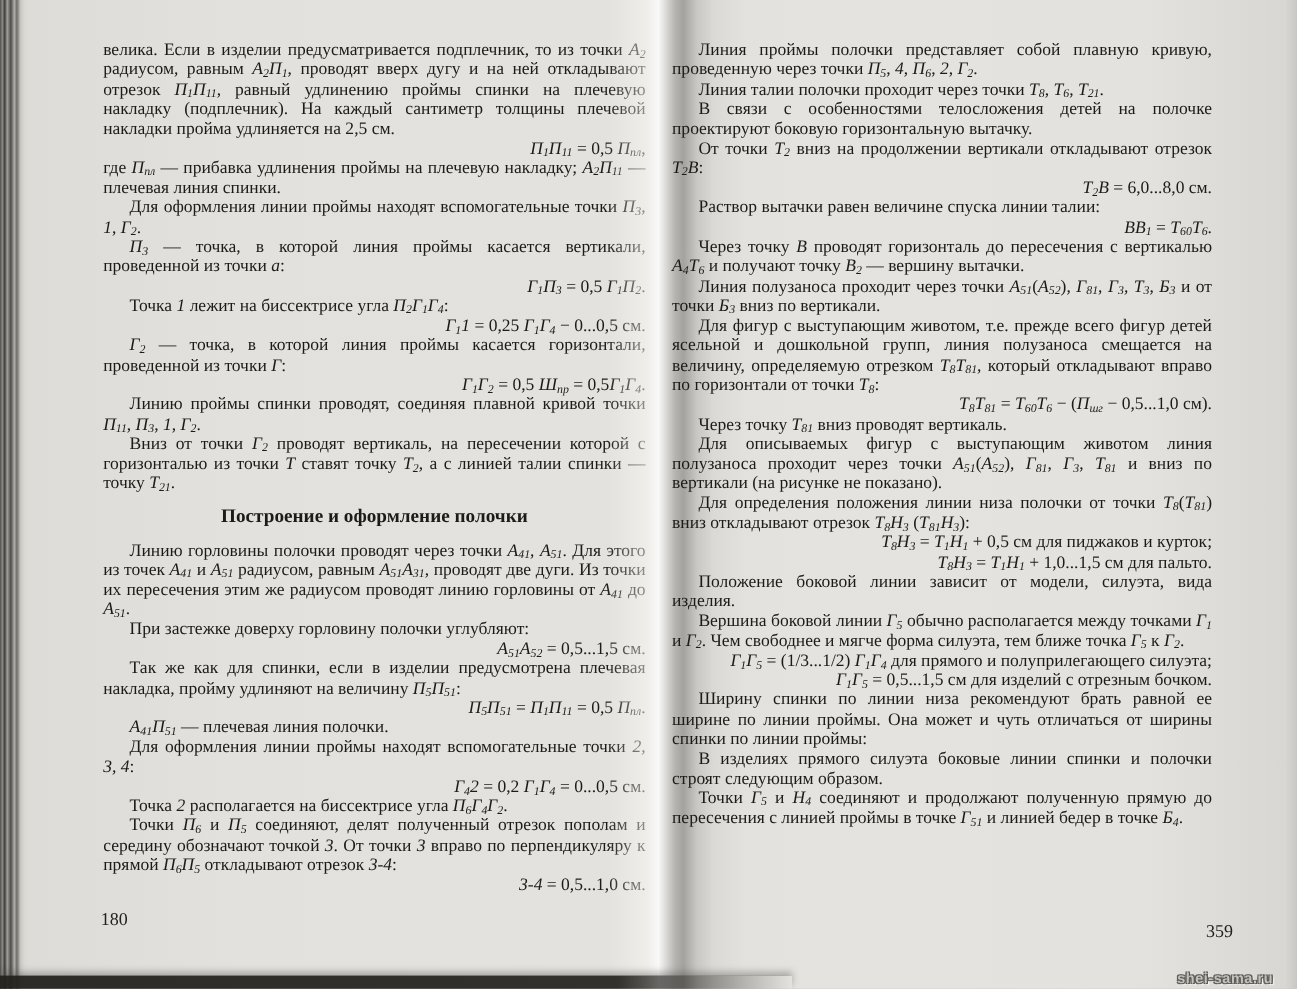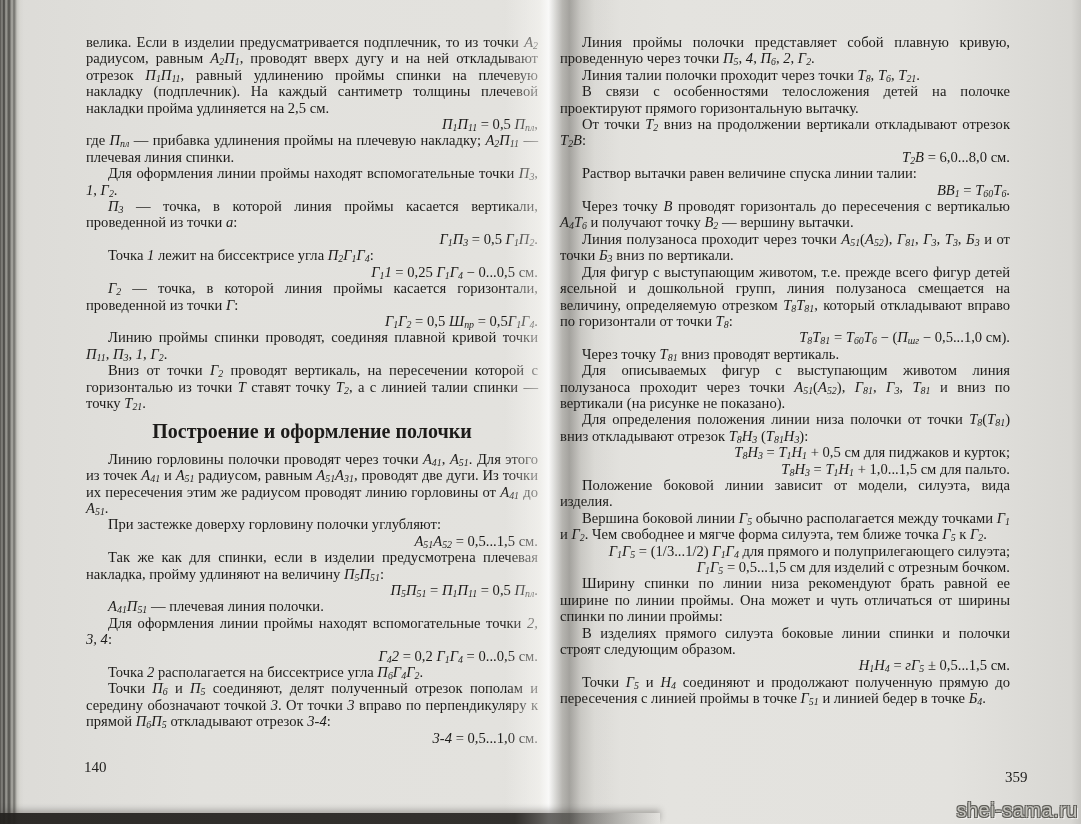--- a/index.html
+++ b/index.html
@@ -42,30 +42,30 @@
     position:absolute;top:34px;
     font-size:14.6px;line-height:16.4px;
     text-align:justify;
   }
   #left-col{left:86px;width:452px;}
   #right-col{left:560px;width:450px;}
   .blk{text-align:justify;}
   .blk.p{text-indent:22px;}
   .blk.cont{text-indent:0;}
   .blk.f{text-indent:22px;text-align:right;}
-  .blk.h{text-align:center;text-indent:0;font-weight:bold;font-size:20px;margin:12px 0 11px 0;}
+  .blk.h{text-align:center;text-indent:0;font-weight:bold;font-size:16px;margin:12px 0 11px 0;}
   .blk i{font-style:italic;}
   .blk sub{font-size:0.68em;vertical-align:-0.22em;line-height:0;font-style:italic;}
   .pagenum{position:absolute;font-size:15px;color:#232220;}
   .pagenum-left{left:84px;top:759px;}
   .pagenum-right{left:1005px;top:769px;}
   .watermark{
-    position:absolute;right:3px;bottom:2px;
+    position:absolute;right:20px;bottom:2px;
     font-family:"Liberation Sans","DejaVu Sans",sans-serif;
-    font-weight:normal;font-size:20px;letter-spacing:0.5px;
+    font-weight:bold;font-size:12px;letter-spacing:0.5px;
     color:#c4c3bd;
     text-shadow:
       -1px -1px 0 #5e5d58, 1px -1px 0 #5e5d58,
       -1px  1px 0 #5e5d58, 1px  1px 0 #5e5d58,
        2px  2px 1px rgba(255,255,255,0.7);
   }
 </style>
 </head>
 <body>
 
@@ -91,48 +91,47 @@
       <div class="blk f"><i>А</i><sub>51</sub><i>А</i><sub>52</sub> = 0,5...1,5 см.</div>
       <div class="blk p">Так же как для спинки, если в изделии предусмотрена плечевая накладка, пройму удлиняют на величину <i>П</i><sub>5</sub><i>П</i><sub>51</sub>:</div>
       <div class="blk f"><i>П</i><sub>5</sub><i>П</i><sub>51</sub> = <i>П</i><sub>1</sub><i>П</i><sub>11</sub> = 0,5 <i>П</i><sub>пл</sub>.</div>
       <div class="blk p"><i>А</i><sub>41</sub><i>П</i><sub>51</sub> — плечевая линия полочки.</div>
       <div class="blk p">Для оформления линии проймы находят вспомогательные точки <i>2, 3, 4</i>:</div>
       <div class="blk f"><i>Г</i><sub>4</sub><i>2</i> = 0,2 <i>Г</i><sub>1</sub><i>Г</i><sub>4</sub> = 0...0,5 см.</div>
       <div class="blk p">Точка <i>2</i> располагается на биссектрисе угла <i>П</i><sub>6</sub><i>Г</i><sub>4</sub><i>Г</i><sub>2</sub>.</div>
       <div class="blk p">Точки <i>П</i><sub>6</sub> и <i>П</i><sub>5</sub> соединяют, делят полученный отрезок пополам и середину обозначают точкой <i>3</i>. От точки <i>3</i> вправо по перпендикуляру к прямой <i>П</i><sub>6</sub><i>П</i><sub>5</sub> откладывают отрезок <i>3-4</i>:</div>
       <div class="blk f"><i>3-4</i> = 0,5...1,0 см.</div>
     </div>
-  <div class="pagenum pagenum-left">140</div>
+  <div class="pagenum pagenum-left">180</div>
 
   <div class="spine"></div>
 
   <div class="page-text" id="right-col">
       <div class="blk p">Линия проймы полочки представляет собой плавную кривую, проведенную через точки <i>П</i><sub>5</sub>, <i>4</i>, <i>П</i><sub>6</sub>, <i>2</i>, <i>Г</i><sub>2</sub>.</div>
       <div class="blk p">Линия талии полочки проходит через точки <i>Т</i><sub>8</sub>, <i>Т</i><sub>6</sub>, <i>Т</i><sub>21</sub>.</div>
-      <div class="blk p">В связи с особенностями телосложения детей на полочке проектируют прямого горизонтальную вытачку.</div>
+      <div class="blk p">В связи с особенностями телосложения детей на полочке проектируют боковую горизонтальную вытачку.</div>
       <div class="blk p">От точки <i>Т</i><sub>2</sub> вниз на продолжении вертикали откладывают отрезок <i>Т</i><sub>2</sub><i>В</i>:</div>
       <div class="blk f"><i>Т</i><sub>2</sub><i>В</i> = 6,0...8,0 см.</div>
       <div class="blk p">Раствор вытачки равен величине спуска линии талии:</div>
       <div class="blk f"><i>ВВ</i><sub>1</sub> = <i>Т</i><sub>60</sub><i>Т</i><sub>6</sub>.</div>
       <div class="blk p">Через точку <i>В</i> проводят горизонталь до пересечения с вертикалью <i>А</i><sub>4</sub><i>Т</i><sub>6</sub> и получают точку <i>В</i><sub>2</sub> — вершину вытачки.</div>
       <div class="blk p">Линия полузаноса проходит через точки <i>А</i><sub>51</sub>(<i>А</i><sub>52</sub>), <i>Г</i><sub>81</sub>, <i>Г</i><sub>3</sub>, <i>Т</i><sub>3</sub>, <i>Б</i><sub>3</sub> и от точки <i>Б</i><sub>3</sub> вниз по вертикали.</div>
       <div class="blk p">Для фигур с выступающим животом, т.е. прежде всего фигур детей ясельной и дошкольной групп, линия полузаноса смещается на величину, определяемую отрезком <i>Т</i><sub>8</sub><i>Т</i><sub>81</sub>, который откладывают вправо по горизонтали от точки <i>Т</i><sub>8</sub>:</div>
       <div class="blk f"><i>Т</i><sub>8</sub><i>Т</i><sub>81</sub> = <i>Т</i><sub>60</sub><i>Т</i><sub>6</sub> − (<i>П</i><sub>шг</sub> − 0,5...1,0 см).</div>
       <div class="blk p">Через точку <i>Т</i><sub>81</sub> вниз проводят вертикаль.</div>
       <div class="blk p">Для описываемых фигур с выступающим животом линия полузаноса проходит через точки <i>А</i><sub>51</sub>(<i>А</i><sub>52</sub>), <i>Г</i><sub>81</sub>, <i>Г</i><sub>3</sub>, <i>Т</i><sub>81</sub> и вниз по вертикали (на рисунке не показано).</div>
       <div class="blk p">Для определения положения линии низа полочки от точки <i>Т</i><sub>8</sub>(<i>Т</i><sub>81</sub>) вниз откладывают отрезок <i>Т</i><sub>8</sub><i>Н</i><sub>3</sub> (<i>Т</i><sub>81</sub><i>Н</i><sub>3</sub>):</div>
       <div class="blk f"><i>Т</i><sub>8</sub><i>Н</i><sub>3</sub> = <i>Т</i><sub>1</sub><i>Н</i><sub>1</sub> + 0,5 см для пиджаков и курток;</div>
       <div class="blk f"><i>Т</i><sub>8</sub><i>Н</i><sub>3</sub> = <i>Т</i><sub>1</sub><i>Н</i><sub>1</sub> + 1,0...1,5 см для пальто.</div>
       <div class="blk p">Положение боковой линии зависит от модели, силуэта, вида изделия.</div>
       <div class="blk p">Вершина боковой линии <i>Г</i><sub>5</sub> обычно располагается между точками <i>Г</i><sub>1</sub> и <i>Г</i><sub>2</sub>. Чем свободнее и мягче форма силуэта, тем ближе точка <i>Г</i><sub>5</sub> к <i>Г</i><sub>2</sub>.</div>
       <div class="blk f"><i>Г</i><sub>1</sub><i>Г</i><sub>5</sub> = (1/3...1/2) <i>Г</i><sub>1</sub><i>Г</i><sub>4</sub> для прямого и полуприлегающего силуэта;</div>
       <div class="blk f"><i>Г</i><sub>1</sub><i>Г</i><sub>5</sub> = 0,5...1,5 см для изделий с отрезным бочком.</div>
       <div class="blk p">Ширину спинки по линии низа рекомендуют брать равной ее ширине по линии проймы. Она может и чуть отличаться от ширины спинки по линии проймы:</div>
       <div class="blk p">В изделиях прямого силуэта боковые линии спинки и полочки строят следующим образом.</div>
-      <div class="blk f"><i>Н</i><sub>1</sub><i>Н</i><sub>4</sub> = <i>гГ</i><sub>5</sub> ± 0,5...1,5 см.</div>
       <div class="blk p">Точки <i>Г</i><sub>5</sub> и <i>Н</i><sub>4</sub> соединяют и продолжают полученную прямую до пересечения с линией проймы в точке <i>Г</i><sub>51</sub> и линией бедер в точке <i>Б</i><sub>4</sub>.</div>
     </div>
   <div class="pagenum pagenum-right">359</div>
 
   <div class="bottom-shadow"></div>
   <div class="edge-right"></div>
 
   <div class="watermark">shei-sama.ru</div>
 </div>
 

